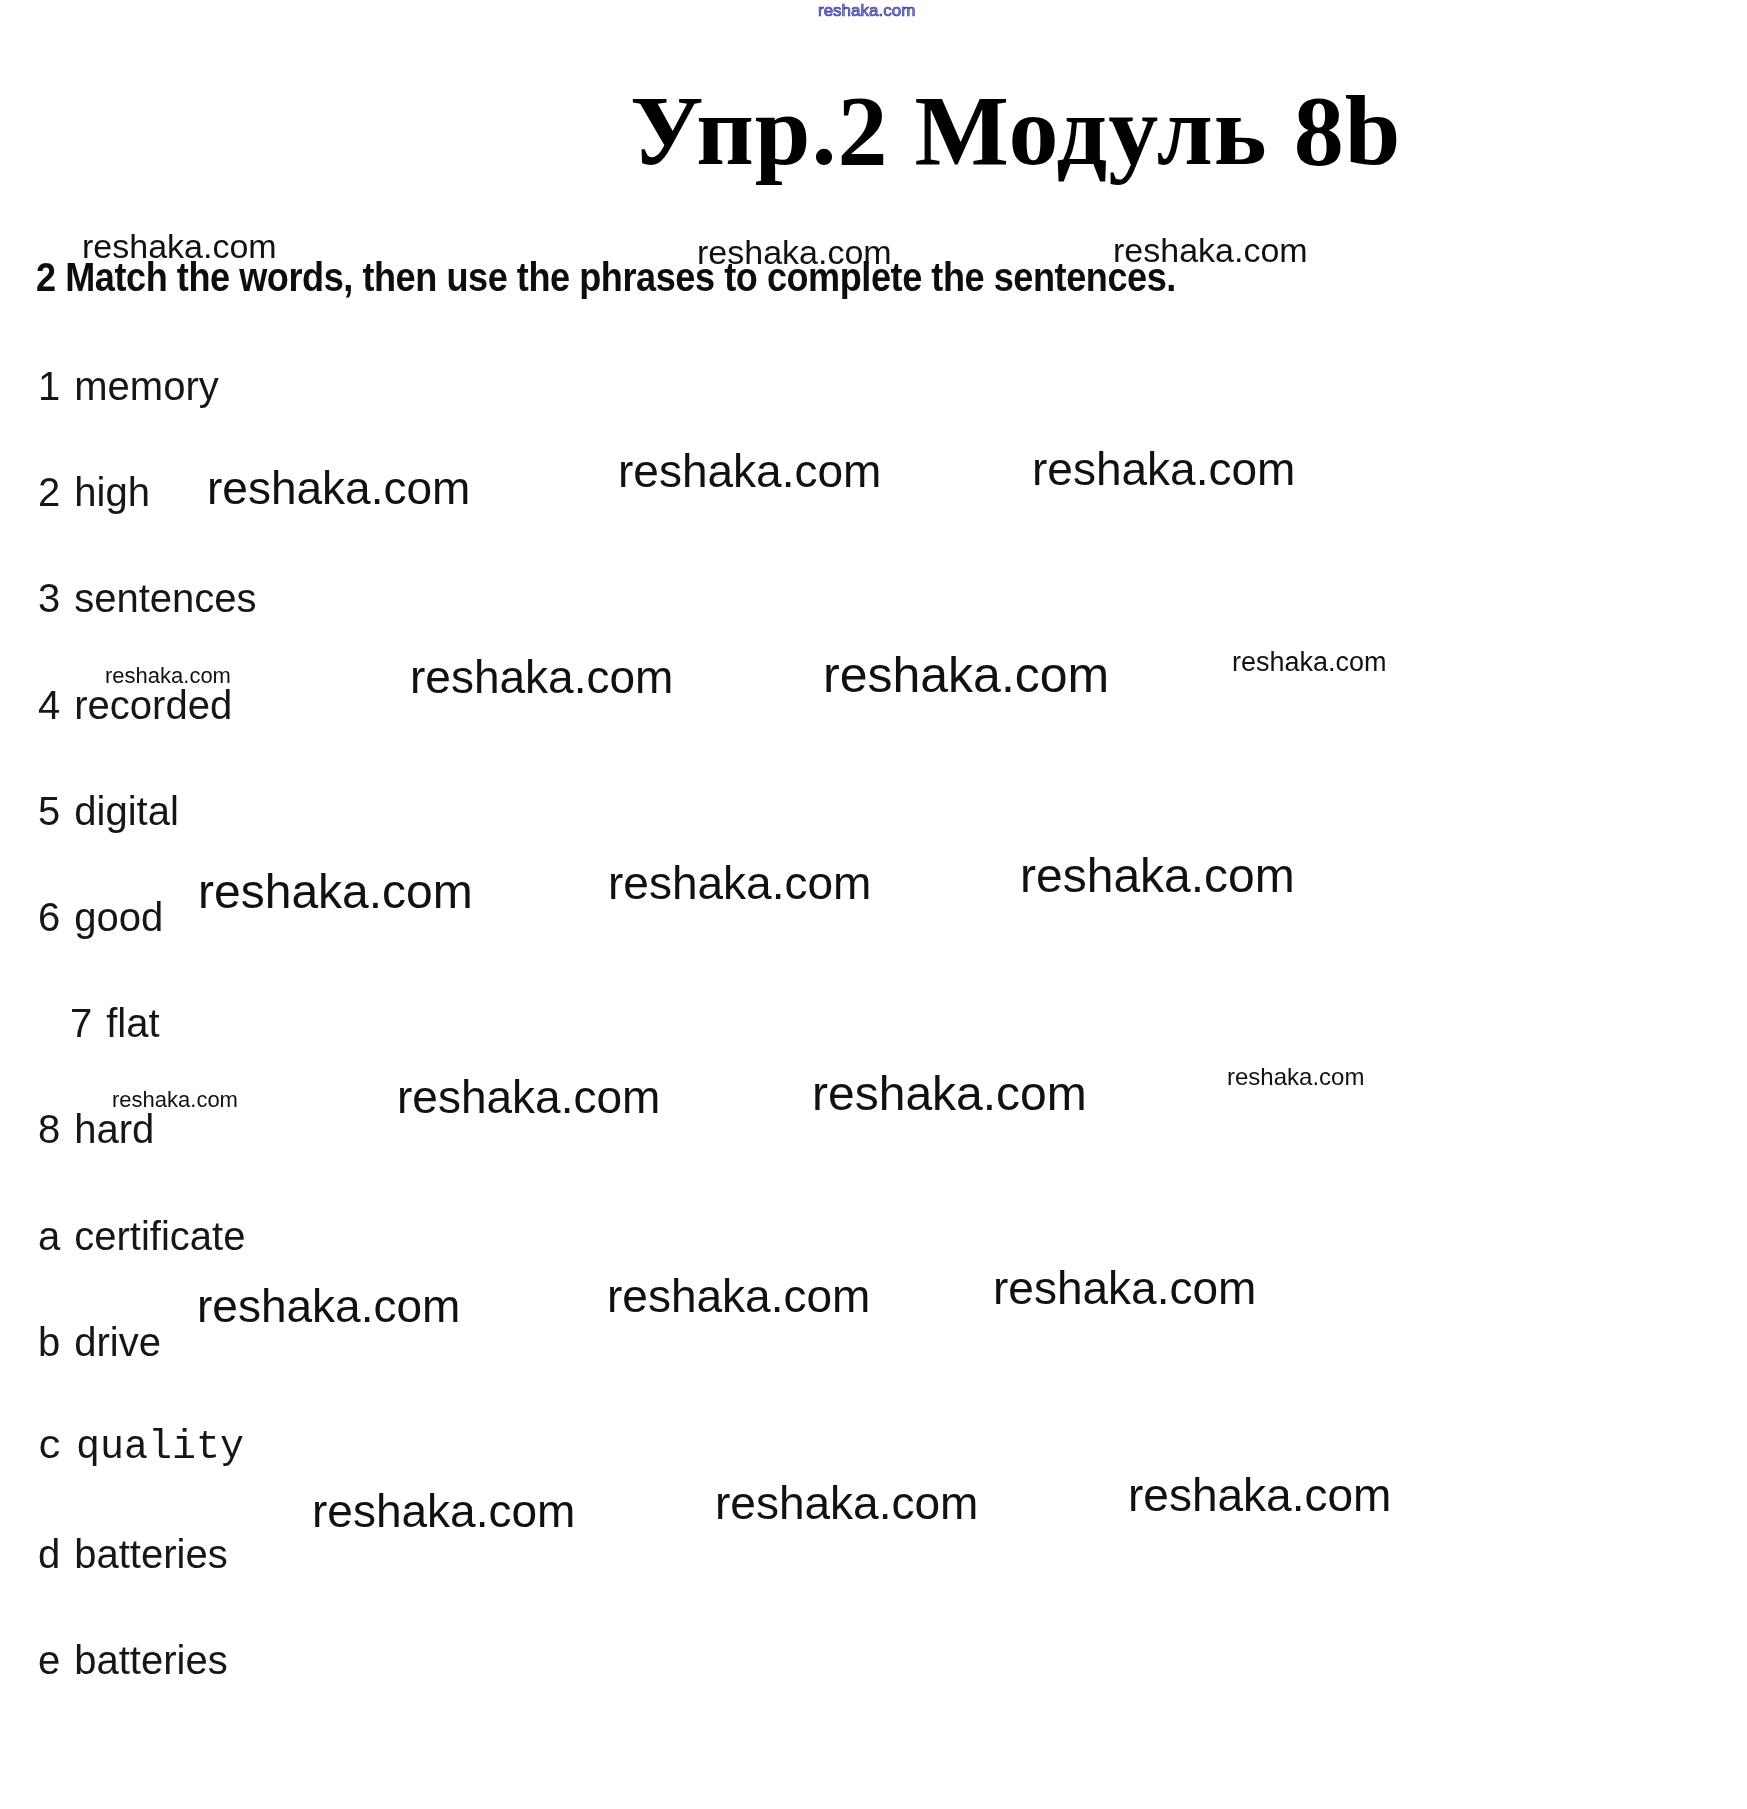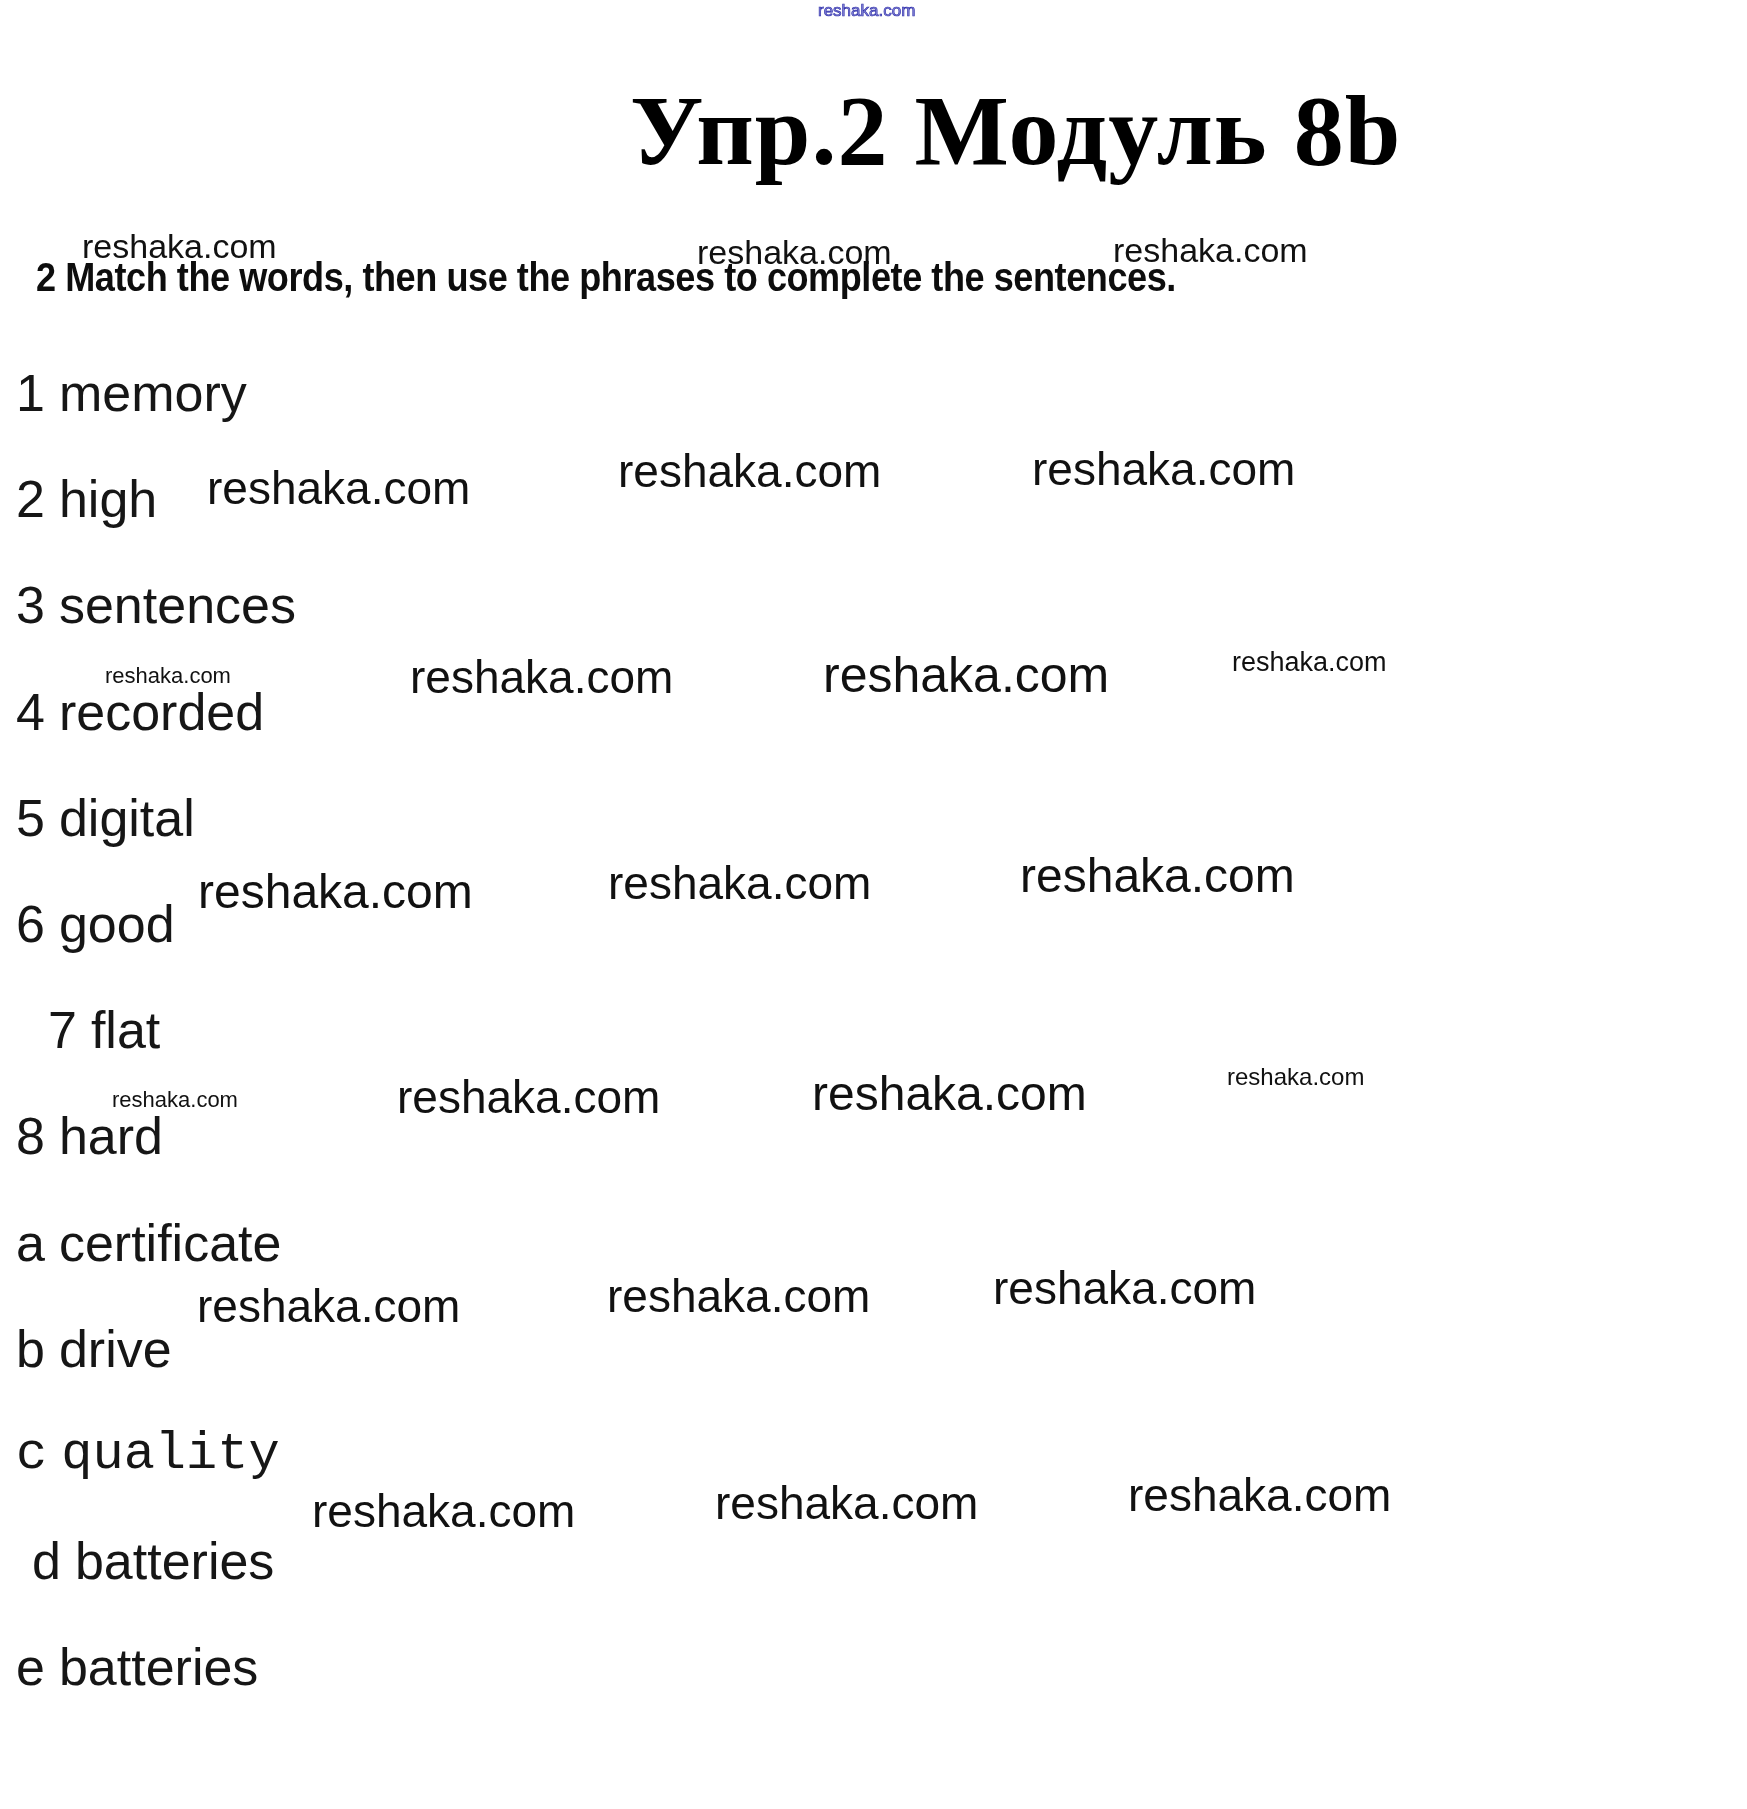--- a/index.html
+++ b/index.html
@@ -37,22 +37,22 @@
     line-height: 1.15;
     color: #0d0d0d;
     white-space: nowrap;
     transform: scaleX(0.88);
     transform-origin: left center;
     letter-spacing: -0.5px;
   }
 
   .word-row {
     position: absolute;
-    left: 16px;
-    font-size: 52px;
+    left: 38px;
+    font-size: 40px;
     line-height: 1.2;
     color: #161616;
     white-space: nowrap;
     text-align: right;
   }
   .word-key { display: inline-block; margin-right: 14px; }
 
   .wm {
     position: absolute;
     line-height: 1.1;
@@ -85,21 +85,21 @@
     <div class="word-row" style="top: 468px;"><span class="word-key">2</span><span>high</span></div>
     <div class="word-row" style="top: 574px;"><span class="word-key">3</span><span>sentences</span></div>
     <div class="word-row" style="top: 681px;"><span class="word-key">4</span><span>recorded</span></div>
     <div class="word-row" style="top: 787px;"><span class="word-key">5</span><span>digital</span></div>
     <div class="word-row" style="top: 893px;"><span class="word-key">6</span><span>good</span></div>
     <div class="word-row" style="top: 999px; margin-left: 32px;"><span class="word-key">7</span><span>flat</span></div>
     <div class="word-row" style="top: 1105px;"><span class="word-key">8</span><span>hard</span></div>
     <div class="word-row" style="top: 1212px;"><span class="word-key">a</span><span>certificate</span></div>
     <div class="word-row" style="top: 1318px;"><span class="word-key">b</span><span>drive</span></div>
     <div class="word-row" style="top: 1424px; font-family: Liberation Mono, monospace;"><span class="word-key">c</span><span>quality</span></div>
-    <div class="word-row" style="top: 1530px; margin-left: 16px;"><span class="word-key">d</span><span>batteries</span></div>
+    <div class="word-row" style="top: 1530px;"><span class="word-key">d</span><span>batteries</span></div>
     <div class="word-row" style="top: 1636px;"><span class="word-key">e</span><span>batteries</span></div>
   </div>
 
 <div id="watermark-layer">
     <span class="wm" style="left: 82px; top: 228px; font-size: 34px; color: rgb(17, 17, 17);">reshaka.com</span>
     <span class="wm" style="left: 697px; top: 234px; font-size: 34px; color: rgb(17, 17, 17);">reshaka.com</span>
     <span class="wm" style="left: 1113px; top: 232px; font-size: 34px; color: rgb(17, 17, 17);">reshaka.com</span>
     <span class="wm" style="left: 207px; top: 463px; font-size: 46px; color: rgb(17, 17, 17);">reshaka.com</span>
     <span class="wm" style="left: 618px; top: 446px; font-size: 46px; color: rgb(17, 17, 17);">reshaka.com</span>
     <span class="wm" style="left: 1032px; top: 444px; font-size: 46px; color: rgb(17, 17, 17);">reshaka.com</span>

